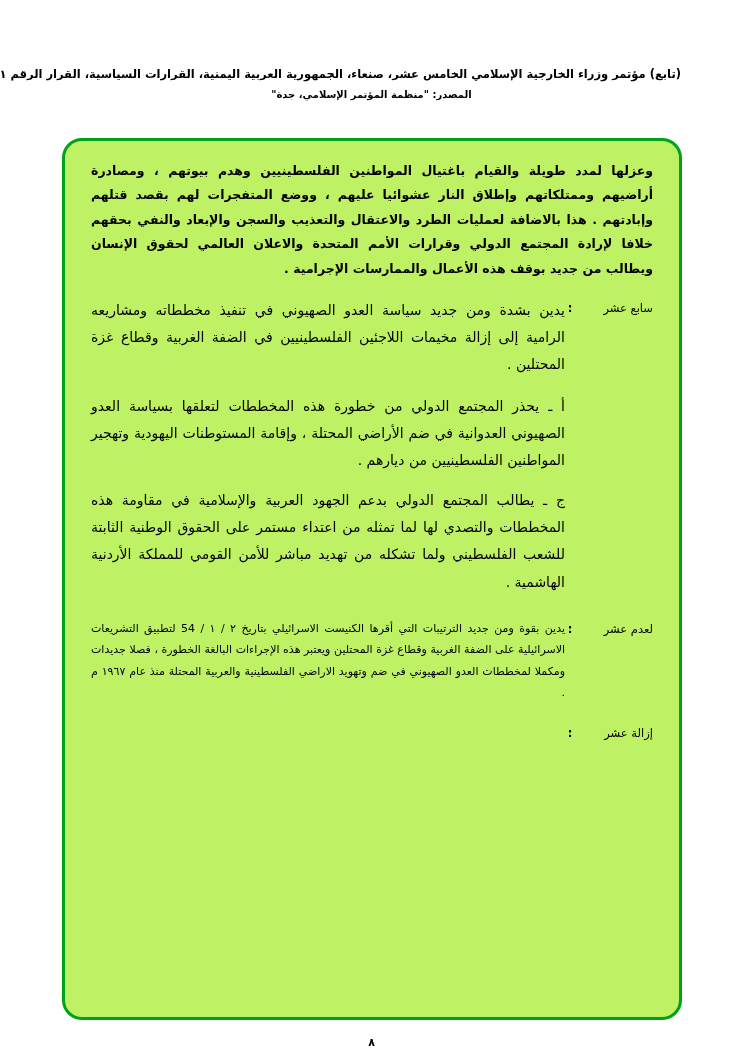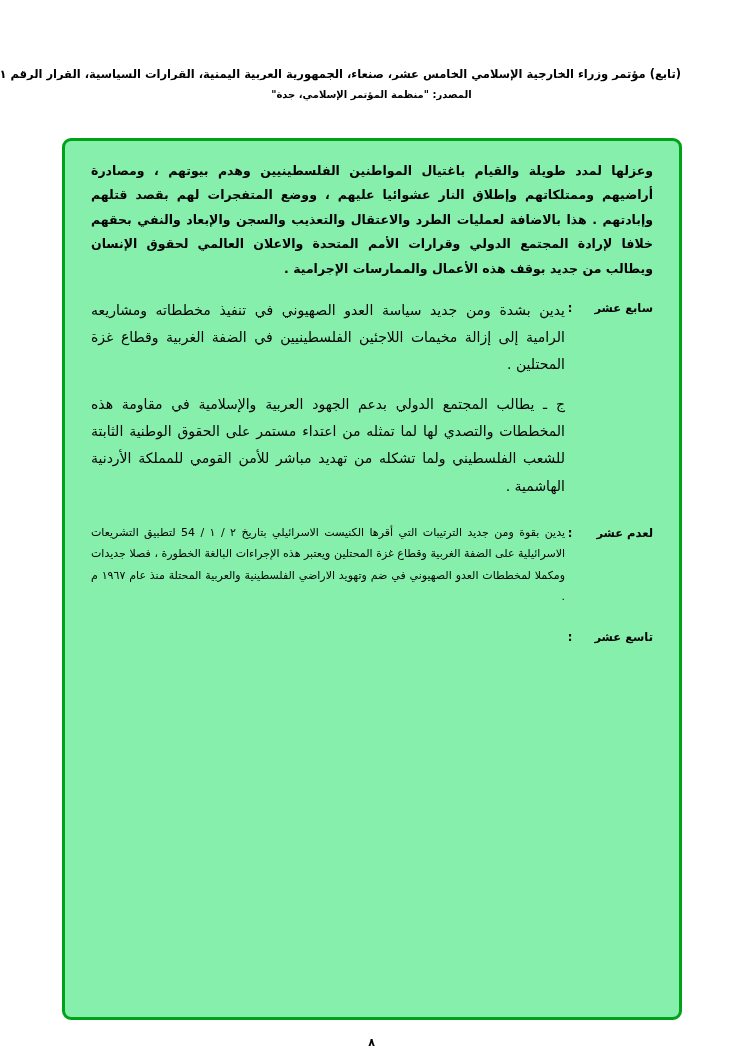--- a/index.html
+++ b/index.html
@@ -48,23 +48,23 @@
   }
 
   
   .frame {
     position: absolute;
     top: 138px;
     left: 62px;
     width: 620px;
     height: 882px;
     border: 3px solid #00a21a;
-    border-radius: 9px;
+    border-radius: 20px;
     box-sizing: border-box;
-    background: #86efac;
+    background: #bef264;
   }
 
   .frame-inner {
     position: absolute;
     top: 18px;
     right: 26px;
     left: 26px;
     bottom: 12px;
     direction: rtl;
   }
@@ -72,21 +72,21 @@
   
   .para {
     display: flex;
     flex-direction: row;
     align-items: flex-start;
     margin-bottom: 12px;
   }
   .para-label {
     flex: 0 0 78px;
     text-align: justify;
-    font-weight: bold;
+    font-weight: normal;
     font-size: 11.5px;
     line-height: 1.95;
     padding-top: 0px;
     white-space: nowrap;
   }
   .para-colon {
     flex: 0 0 10px;
     font-weight: bold;
     font-size: 11.5px;
     line-height: 1.95;
@@ -146,40 +146,47 @@
       </div>
 
       <div class="para" style="margin-top:16px;">
         <div class="para-label">سابع عشر</div>
         <div class="para-colon">:</div>
         <div class="para-body">
           <p class="t-normal">يدين بشدة ومن جديد سياسة العدو الصهيوني في تنفيذ مخططاته ومشاريعه الرامية إلى إزالة مخيمات اللاجئين الفلسطينيين في الضفة الغربية وقطاع غزة المحتلين .</p>
         </div>
       </div>
 
+      <div class="para" style="margin-top:14px;">
+        <div class="para-label"></div>
+        <div class="para-colon"></div>
+        <div class="para-body sub">
+          <p class="t-normal">أ ـ يحذر المجتمع الدولي من خطورة هذه المخططات لتعلقها بسياسة العدو الصهيوني العدوانية في ضم الأراضي المحتلة ، وإقامة المستوطنات اليهودية وتهجير المواطنين الفلسطينيين من ديارهم .</p>
+        </div>
+      </div>
 
 
       <div class="para" style="margin-top:12px;">
         <div class="para-label"></div>
         <div class="para-colon"></div>
         <div class="para-body sub">
           <p class="t-normal">ج ـ يطالب المجتمع الدولي بدعم الجهود العربية والإسلامية في مقاومة هذه المخططات والتصدي لها لما تمثله من اعتداء مستمر على الحقوق الوطنية الثابتة للشعب الفلسطيني ولما تشكله من تهديد مباشر للأمن القومي للمملكة الأردنية الهاشمية .</p>
         </div>
       </div>
 
       <div class="para" style="margin-top:22px;">
         <div class="para-label">لعدم عشر</div>
         <div class="para-colon">:</div>
         <div class="para-body">
           <p class="t-small">يدين بقوة ومن جديد الترتيبات التي أقرها الكنيست الاسرائيلي بتاريخ ٢ / ١ / 54 لتطبيق التشريعات الاسرائيلية على الضفة الغربية وقطاع غزة المحتلين ويعتبر هذه الإجراءات البالغة الخطورة ، فصلا جديدات ومكملا لمخططات العدو الصهيوني في ضم وتهويد الاراضي الفلسطينية والعربية المحتلة منذ عام ١٩٦٧ م .</p>
         </div>
       </div>
 
       <div class="para" style="margin-top:18px;">
-        <div class="para-label">تاسع عشر</div>
+        <div class="para-label">إزالة عشر</div>
         <div class="para-colon">:</div>
       </div>
 
     </div>
   </div>
 
   <div class="page-number">٨</div>
 
 </div>
 

